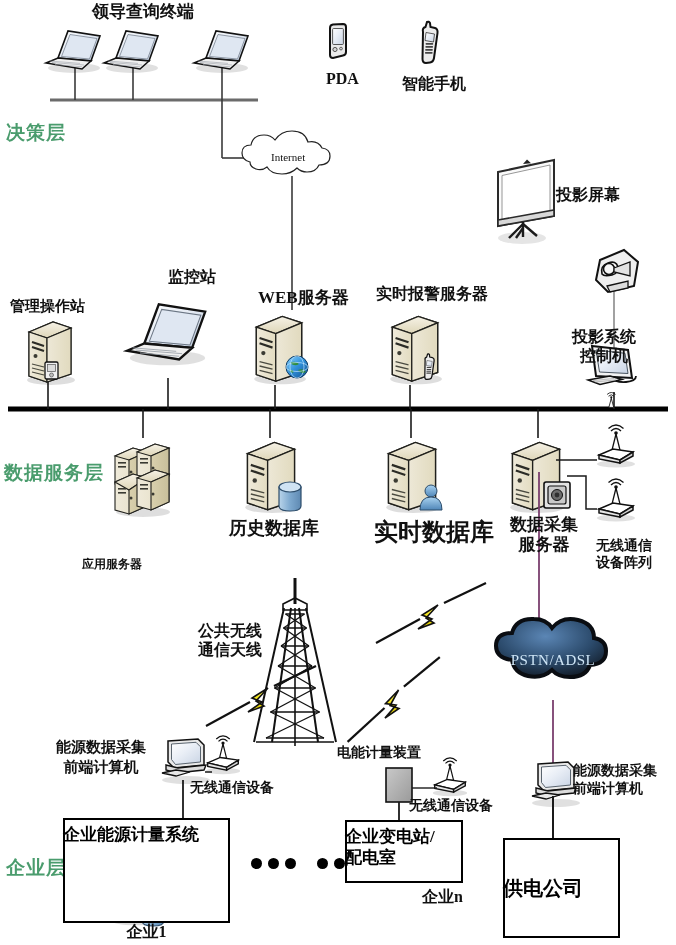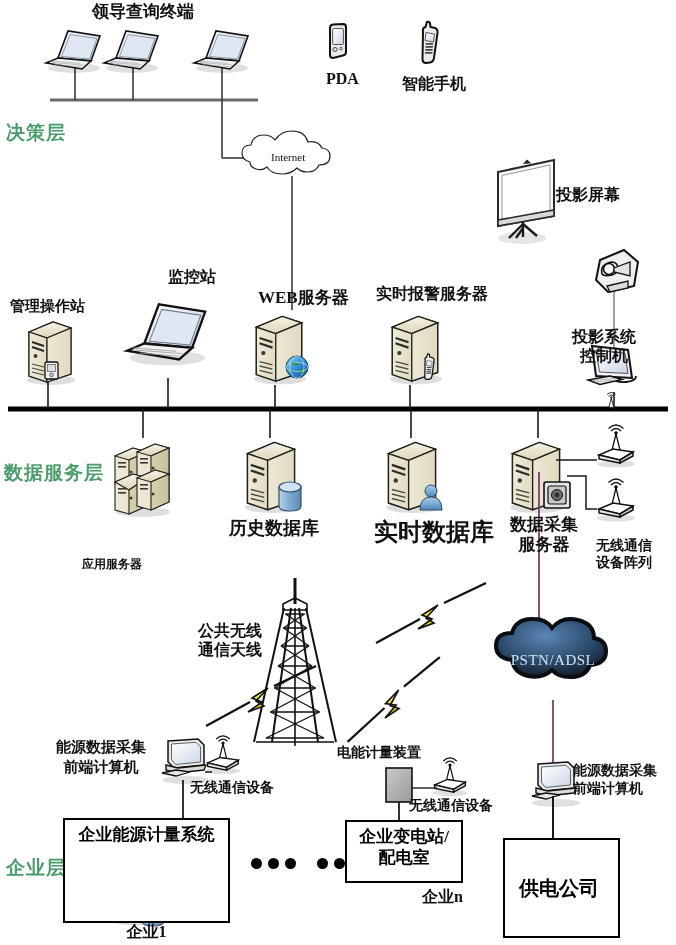--- a/index.html
+++ b/index.html
@@ -5,21 +5,21 @@
   html,body{margin:0;padding:0;background:#fff;}
   body{width:676px;height:945px;position:relative;overflow:hidden;
        font-family:"Liberation Serif","DejaVu Serif",serif;}
   #canvas{position:absolute;left:0;top:0;width:676px;height:945px;}
   .lbl{position:absolute;white-space:pre;line-height:1.18;color:#111;
        font-family:"Liberation Serif","DejaVu Serif",serif;}
   .cn{font-weight:700;}
   .layer{position:absolute;color:#4a9c6d;font-weight:700;font-size:19px;
          font-family:Liberation Sans, sans-serif;letter-spacing:1px;}
   .box{position:absolute;border:2px solid #000;background:#fff;box-sizing:border-box;}
-  .boxtxt{position:absolute;text-align:center;white-space:pre;line-height:1.25;
+  .boxtxt{position:absolute;text-align:left;white-space:pre;line-height:1.25;
           font-weight:700;color:#000;}
   svg{display:block;overflow:visible;}
   .dots{position:absolute;display:flex;gap:6px;align-items:center;}
   .dots i{display:block;width:11px;height:11px;border-radius:50%;background:#000;}
   .dots .gap{width:9px;height:1px;background:transparent;border-radius:0;}
 </style>
 </head>
 <body>
 
 <svg id="canvas" width="676" height="945" viewBox="0 0 676 945">

